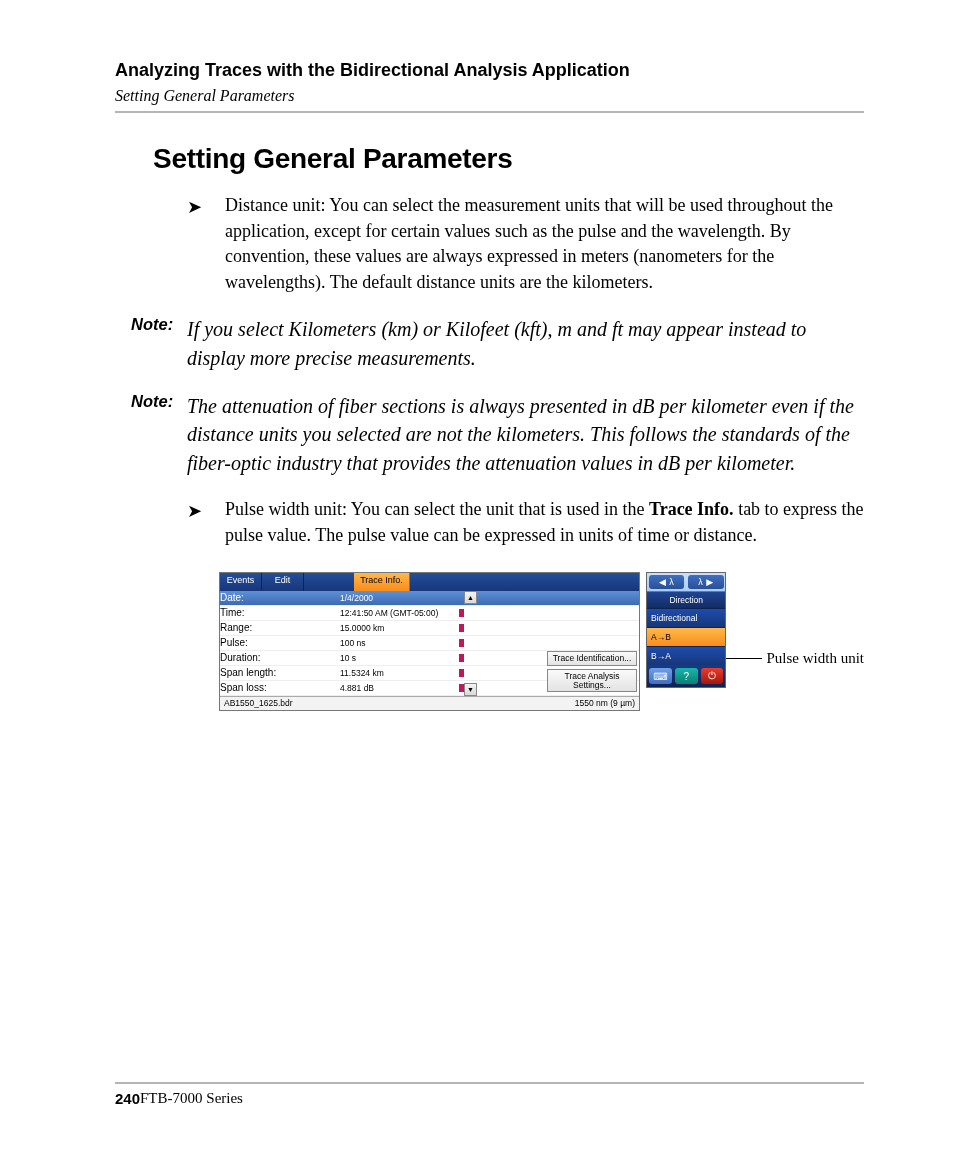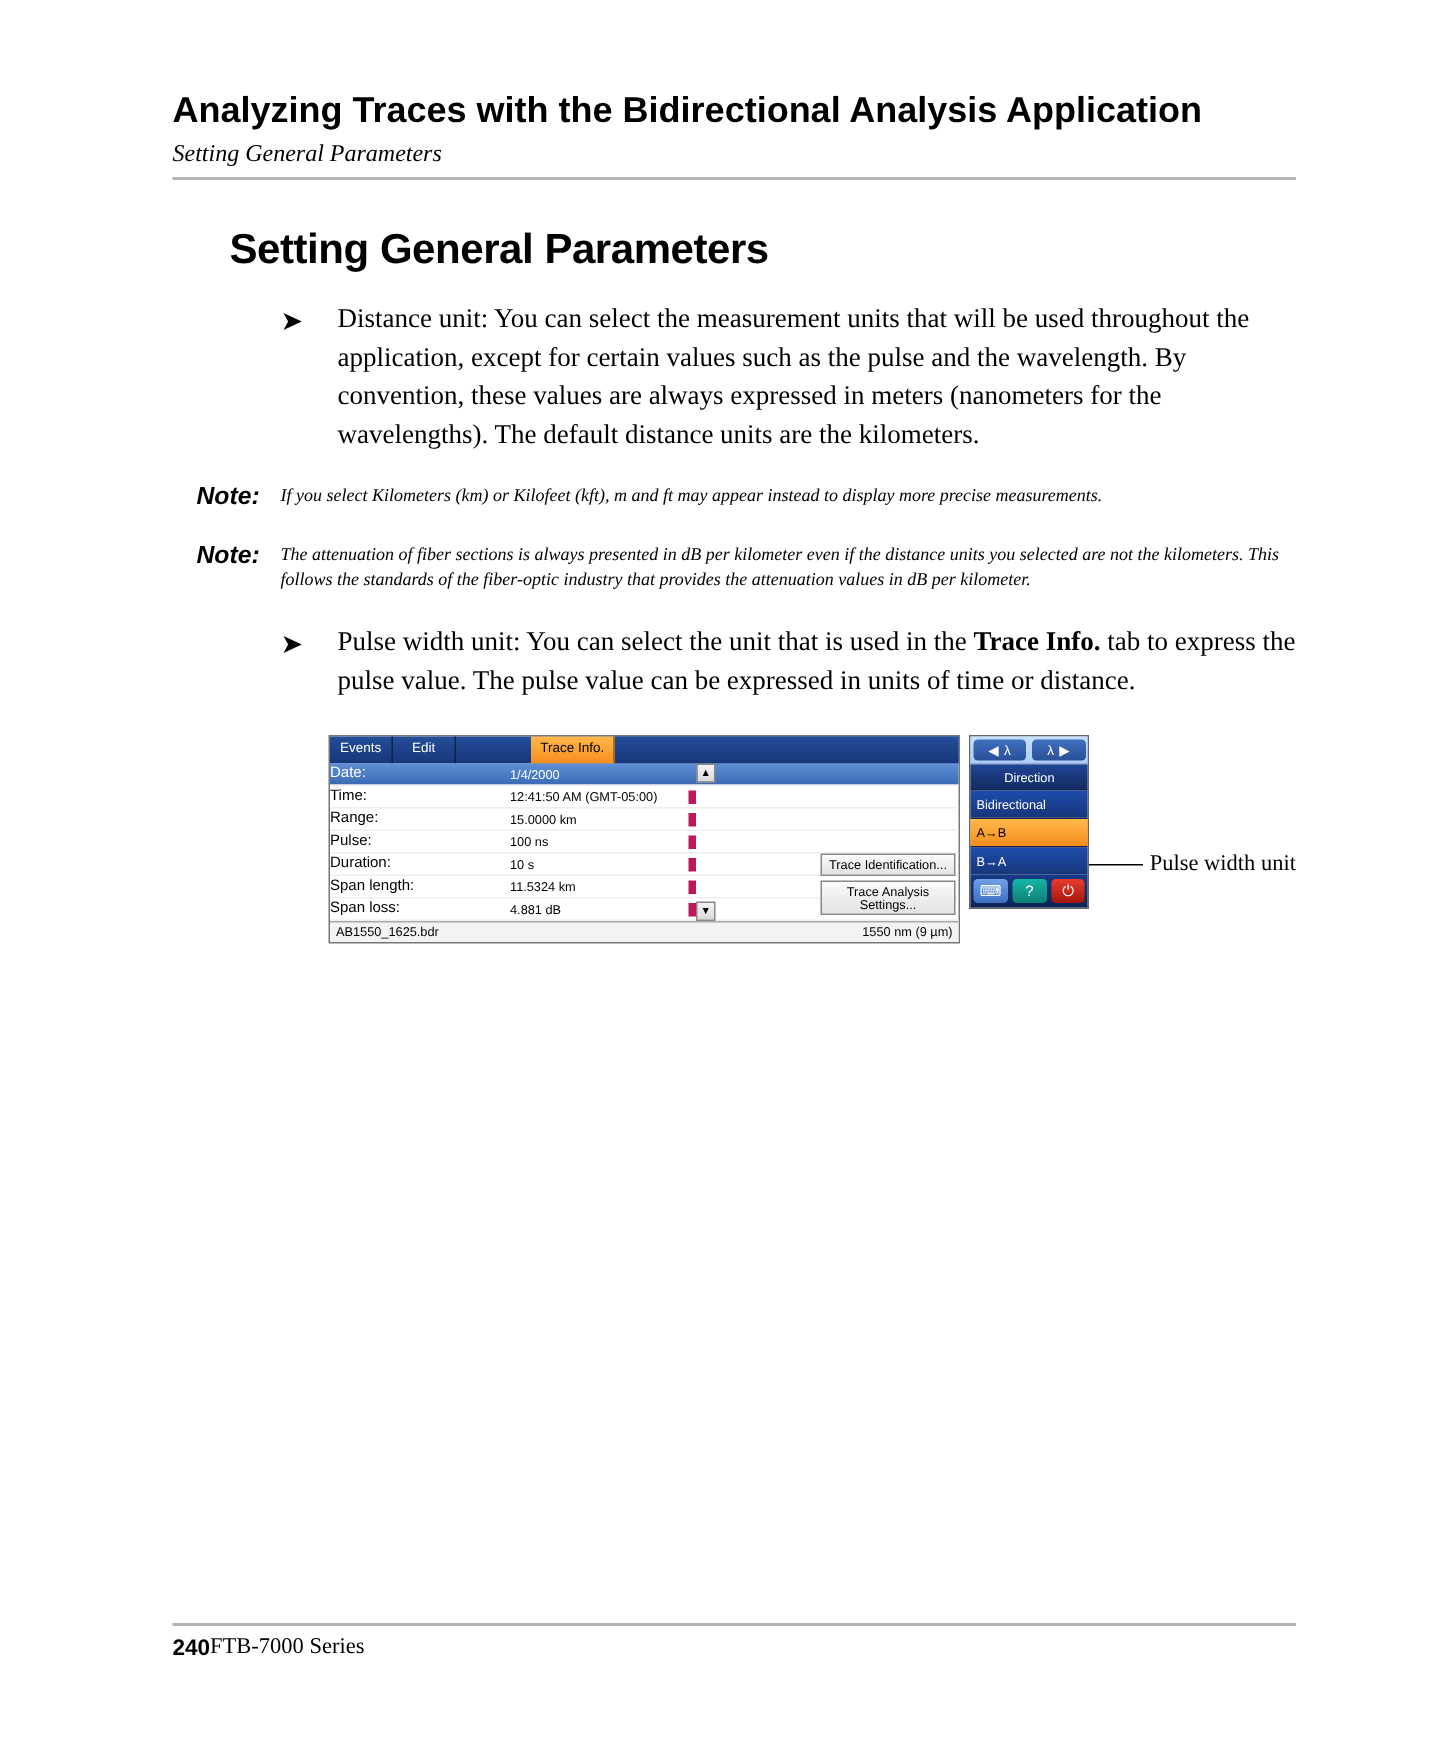--- a/index.html
+++ b/index.html
@@ -12,21 +12,21 @@
   }
   .page {
     padding: 60px 90px 50px 115px;
     box-sizing: border-box;
     min-height: 1159px;
     position: relative;
   }
   .header-title {
     font-family: 'Segoe UI', Arial, sans-serif;
     font-weight: 700;
-    font-size: 24px;
+    font-size: 18px;
     margin-bottom: 6px;
   }
   .header-sub {
     font-style: italic;
     font-size: 16px;
     margin-bottom: 6px;
   }
   .header-rule {
     border: none;
     border-top: 2px solid #b5b5b5;
@@ -68,21 +68,21 @@
   .note-label {
     flex: 0 0 56px;
     font-family: 'Segoe UI', Arial, sans-serif;
     font-weight: 700;
     font-style: italic;
     font-size: 16.5px;
   }
   .note-text {
     flex: 1;
     font-style: italic;
-    font-size: 12px;
+    font-size: 20px;
     line-height: 1.42;
   }
   .b { font-weight: 700; }
 
   .shot-wrap {
     display: flex;
     align-items: flex-start;
     margin: 24px 0 0 104px;
   }
   .shot {

